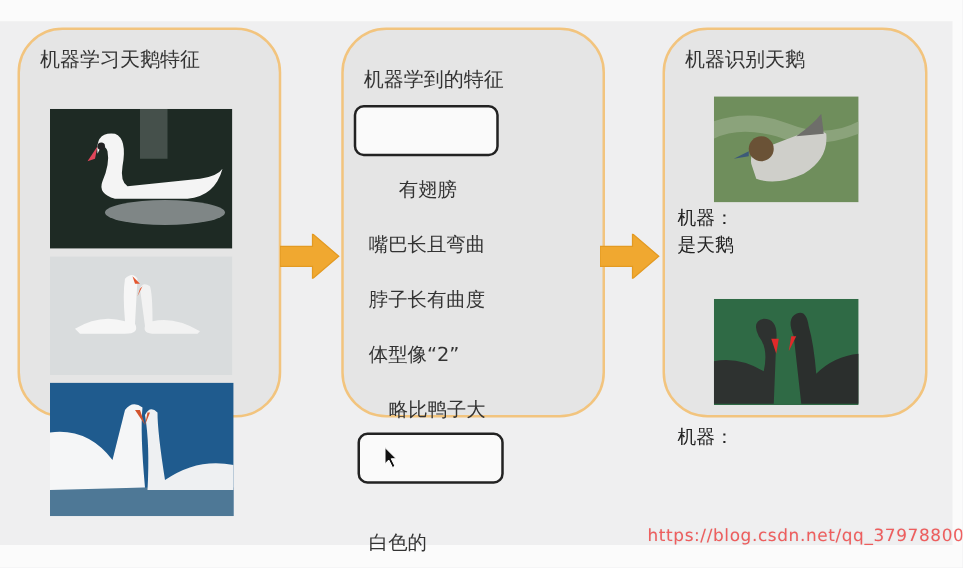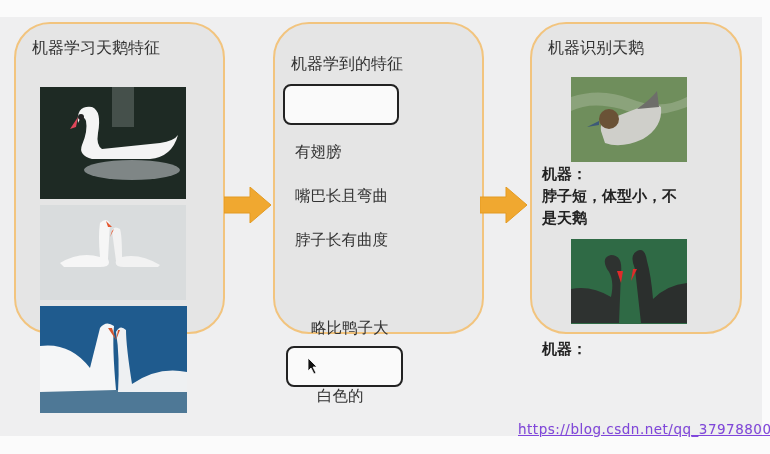--- a/index.html
+++ b/index.html
@@ -6,23 +6,23 @@
   body { width:770px; height:454px; background:#fbfbfb; position:relative; overflow:hidden;
          font-family:"DejaVu Sans","Liberation Sans",sans-serif; color:#333; }
   .band { position:absolute; left:0; top:17px; width:762px; height:419px; background:#efeff0; }
   .panel { position:absolute; top:22px; height:312px; background:#e5e5e5; border:2px solid #f2c47e;
            border-radius:36px; box-sizing:border-box; }
   .panel-title { position:absolute; font-size:16px; color:#333; white-space:nowrap; }
   .arrow { position:absolute; width:48px; height:36px; }
   .img { position:absolute; overflow:hidden; }
   .feat { position:absolute; left:20px; font-size:15.5px; color:#333; white-space:nowrap; }
   .blank-box { position:absolute; border:2px solid #222; border-radius:8px; background:#fafafa; box-sizing:border-box; }
-  .res { position:absolute; font-size:15px; color:#222; line-height:22px;font-weight:bold; }
-  .watermark { position:absolute; left:518px; top:421px; font-size:13.5px; color:#6d28d9;
-               text-shadow:0 0 1px #cfcfcf; letter-spacing:0.5px; white-space:nowrap; opacity:0.85;text-decoration:underline; }
+  .res { position:absolute; font-size:15px; color:#222; line-height:22px; }
+  .watermark { position:absolute; left:518px; top:421px; font-size:13.5px; color:#ef4444;
+               text-shadow:0 0 1px #cfcfcf; letter-spacing:0.5px; white-space:nowrap; opacity:0.85; }
   .cursor { position:absolute; }
 </style>
 </head>
 <body>
 
 <div class="band"></div>
 
 <div class="panel" style="left:14px;width:211px;">
   <div class="panel-title" style="left:16px;top:14px;">机器学习天鹅特征</div>
 
@@ -60,26 +60,27 @@
 </div>
 
 <svg class="arrow" style="left:224px;top:187px;" viewBox="0 0 48 36">
   <path d="M0 10 H26 V0 L47 18 L26 36 V26 H0 Z" fill="#f0a830" stroke="#e39a22" stroke-width="1"></path>
 </svg>
 
 <div class="panel" style="left:273px;width:211px;">
   <div class="panel-title" style="left:16px;top:14px;margin-top:16px;">机器学到的特征</div>
 
   <div class="blank-box" style="left:8px;top:60px;width:116px;height:41px;"></div>
-  <div class="feat" style="top:118px;">有翅膀</div>
+  <div class="feat" style="top:118px;margin-left:24px;">有翅膀</div>
   <div class="feat" style="top:162px;">嘴巴长且弯曲</div>
   <div class="feat" style="top:206px;">脖子长有曲度</div>
+  <div class="feat" style="top:250px;">体型像“2”</div>
   <div class="feat" style="top:294px;margin-left:16px;">略比鸭子大</div>
   <div class="blank-box" style="left:11px;top:322px;width:117px;height:41px;"></div>
-  <div class="feat" style="top:362px;margin-left:22px;">白色的</div>
+  <div class="feat" style="top:400px;">白色的</div>
 
   <svg class="cursor" style="left:32px;top:333px;" width="12" height="18" viewBox="0 0 12 18">
     <path d="M1 1 L1 14 L4 11 L7 17 L9 16 L6 10 L10 10 Z" fill="#111" stroke="#fff" stroke-width="0.8"></path>
   </svg>
 </div>
 
 <svg class="arrow" style="left:480px;top:187px;" viewBox="0 0 48 36">
   <path d="M0 10 H26 V0 L47 18 L26 36 V26 H0 Z" fill="#f0a830" stroke="#e39a22" stroke-width="1"></path>
 </svg>
 
@@ -92,21 +93,20 @@
       <path d="M0 20 Q30 10 60 22 Q90 34 116 20 V30 Q80 44 50 32 Q20 24 0 34 Z" fill="#9fb18f" opacity="0.6"></path>
       <path d="M30 54 Q28 40 44 40 Q54 36 70 30 Q82 24 90 30 Q92 50 72 62 Q50 72 34 66 Z" fill="#cfcfca"></path>
       <path d="M66 32 Q80 22 86 14 L88 30 Z" fill="#6e6e6a"></path>
       <circle cx="38" cy="42" r="10" fill="#6a5236"></circle>
       <path d="M28 44 L16 50 L28 48 Z" fill="#3d5a78"></path>
     </svg>
   </div>
 
   <div class="res" style="left:10px;top:139px;width:190px;">
     <div>机器：</div>
-    <div>脖子短，体型小，不</div>
     <div>是天鹅</div>
   </div>
 
   <div class="img" style="left:39px;top:215px;width:116px;height:85px;">
     <svg width="116" height="85" viewBox="0 0 116 85">
       <rect width="116" height="85" fill="#2f6a45"></rect>
       <path d="M0 50 Q20 46 40 58 Q44 40 36 30 Q30 18 40 16 Q52 16 50 34 L48 84 L0 84 Z" fill="#2e3230"></path>
       <path d="M116 44 Q96 46 82 60 Q80 36 76 22 Q74 8 66 12 Q58 16 64 30 L70 84 L116 84 Z" fill="#2b2f2d"></path>
       <path d="M46 32 L50 44 L52 32 Z" fill="#e02a2a"></path>
       <path d="M62 30 L60 42 L66 30 Z" fill="#e02a2a"></path>

